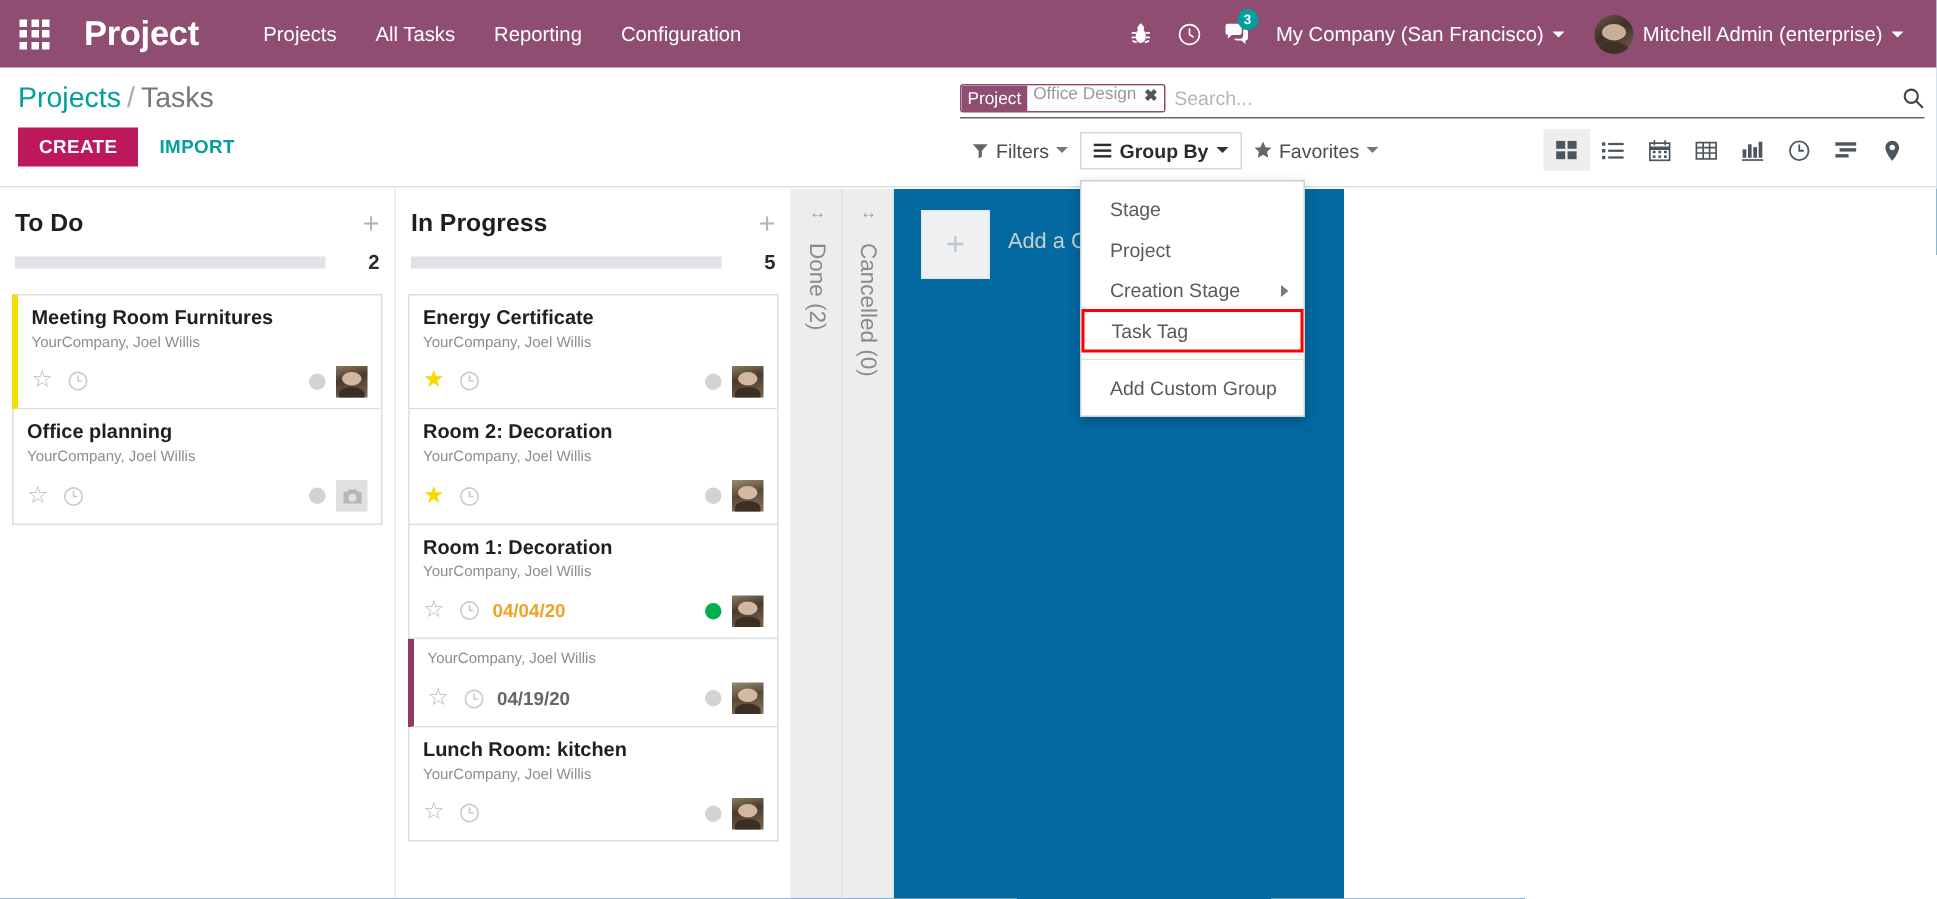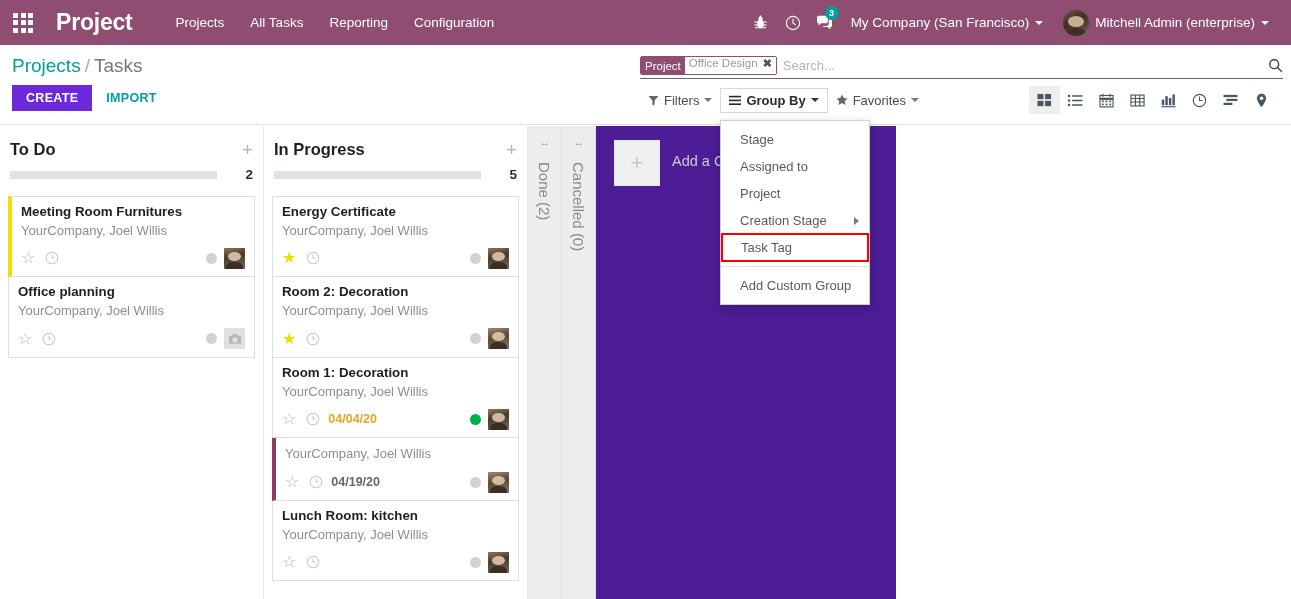--- a/index.html
+++ b/index.html
@@ -83,21 +83,21 @@
     height: 80px;
   }
 
   #breadcrumb { padding: 10px 0 0 12px; font-size: 19px; }
   #breadcrumb .bc-link { color: #00A09D; cursor: pointer; }
   #breadcrumb .bc-sep { color: #aaa; margin: 0 4px; }
   #breadcrumb .bc-cur { color: #777; }
 
   .cp-buttons { padding: 8px 0 0 12px; display: flex; align-items: center; gap: 4px; }
   #create-btn {
-    background: #6d28d9; color: #fff; border: none;
+    background: #be185d; color: #fff; border: none;
     font-size: 12.5px; font-weight: bold; letter-spacing: .3px;
     padding: 6px 14px; cursor: pointer; font-family: inherit;
   }
   #import-btn {
     background: transparent; color: #00A09D; border: none;
     font-size: 12.5px; font-weight: bold; letter-spacing: .3px;
     padding: 6px 10px; cursor: pointer; font-family: inherit;
   }
 
   
@@ -181,21 +181,21 @@
   .dd-item.highlighted {
     outline: 2px solid #ff0000;
     outline-offset: -1px;
     margin: 0 1px;
   }
 
   
   #kanban {
     position: absolute;
     left: 0; top: 126px; right: 0; bottom: 0;
-    background: #4c1d95;
+    background: #0369a1;
     display: flex;
     align-items: stretch;
     overflow: hidden;
   }
   .kcol {
     width: 264px;
     flex: none;
     padding: 0 8px;
     display: flex; flex-direction: column;
     border-right: 1px solid #eaeaea;
@@ -218,21 +218,21 @@
     border: 1px solid #dededd;
     border-top: none;
     padding: 6px 9px 6px 9px;
     position: relative;
     cursor: pointer;
   }
   .kcard:first-child { border-top: 1px solid #dededd; }
   .kcard.bl-yellow { border-left: 4px solid #f0e000; }
   .kcard.bl-purple { border-left: 4px solid #8f3c62; }
   .kcard-title { font-size: 13.3px; font-weight: bold; color: #1f1f1f; line-height: 1.35; }
-  .kcard-sub { font-size: 13px; color: #8e8e8e; line-height: 1.35; margin-top: 1px; }
+  .kcard-sub { font-size: 10px; color: #8e8e8e; line-height: 1.35; margin-top: 1px; }
   .kcard-foot {
     display: flex; align-items: center; margin-top: 7px; height: 24px;
   }
   .ico-star { font-size: 16px; color: #b6b6b6; cursor: pointer; line-height: 1; margin-right: 10px; }
   .ico-star.on { color: #f7d800; }
   .ico-clock { color: #c9c9c9; margin-right: 8px; display: flex; align-items: center; cursor: pointer; }
   .kcard-date { font-size: 12.5px; font-weight: bold; color: #666; }
   .kcard-date.overdue { color: #f0a227; }
   .kcard-right { margin-left: auto; display: flex; align-items: center; gap: 7px; }
   .state-dot { width: 11px; height: 11px; border-radius: 50%; background: #d3d3d3; cursor: pointer; }
@@ -661,23 +661,20 @@
   </div>
 
   <div class="kanban-rest"></div>
 </div>
 
 <div id="groupby-dropdown">
   <div class="dd-item">
     <span>Stage</span>
   </div>
   <div class="dd-item">
-    <span>Assigned to</span>
-  </div>
-  <div class="dd-item">
     <span>Project</span>
   </div>
   <div class="dd-item">
     <span>Creation Stage</span>
     <span class="dd-arrow"></span>
   </div>
   <div class="dd-item highlighted">
     <span>Task Tag</span>
   </div>
   <div class="dd-divider"></div>

